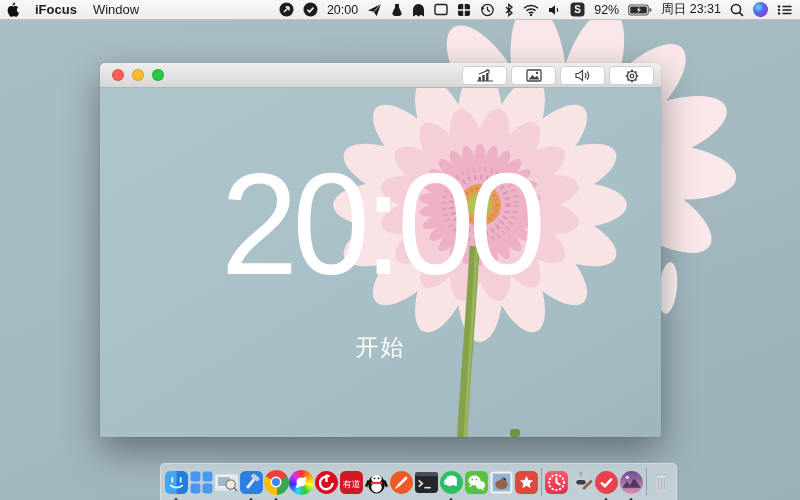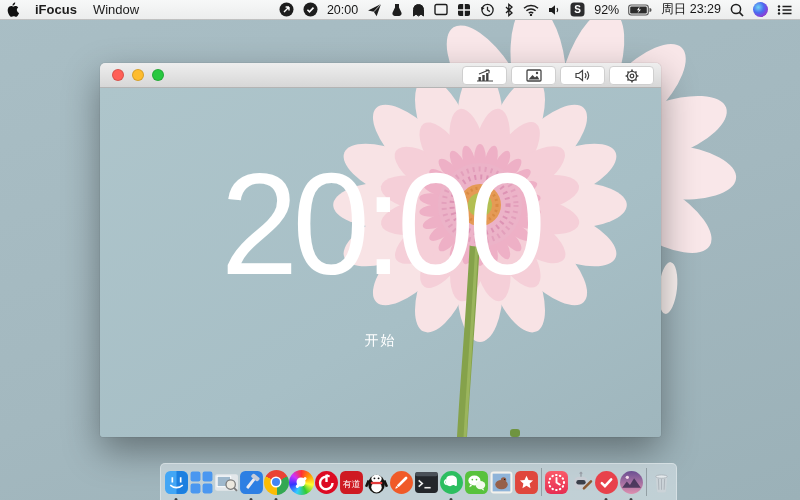--- a/index.html
+++ b/index.html
@@ -29,21 +29,21 @@
   .toolbar { position:absolute; right:7px; top:3px; display:flex; gap:4px; }
   .tb-btn { width:45px; height:19px; background:#ffffff; border:1px solid #cfcfcf; border-radius:4px;
     display:flex; align-items:center; justify-content:center; }
   .content { position:relative; width:561px; height:349px;
     background:linear-gradient(150deg,#aec5cb 0%,#a7bfc6 60%,#9fb6bd 100%); }
   .content svg.flower { position:absolute; left:0; top:0; }
   .big-clock { position:absolute; top:64px; left:0; width:100%; text-align:center;
     font-size:145px; font-weight:100; line-height:1.0; color:#ffffff; letter-spacing:-6px;
     transform:scaleX(.96); }
   .start-btn { position:absolute; top:244px; left:0; width:100%; text-align:center;
-    font-size:14px; color:#ffffff; letter-spacing:2px; cursor:pointer; }
+    font-size:23px; color:#ffffff; letter-spacing:2px; cursor:pointer; }
 
   
   .desktop-art { position:absolute; left:0; top:0; z-index:5; }
 
   
   .dock { position:absolute; left:160px; bottom:0; width:517px; height:37px;
     background:rgba(214,226,231,.62); border:1px solid rgba(255,255,255,.35); border-bottom:none;
     border-radius:5px 5px 0 0; display:flex; align-items:center; justify-content:center;
     padding:0 3px; z-index:40; }
   .dock-item { position:relative; width:25px; height:25px; flex:0 0 auto; }
@@ -161,21 +161,21 @@
       </span>
       <span class="status-item status-text">92%</span>
       <span class="status-item">
         <svg width="24" height="12" viewBox="0 0 24 12">
           <rect x="0.7" y="1" width="19.6" height="10" rx="2.4" fill="none" stroke="#555" stroke-width="1.1"></rect>
           <rect x="2.2" y="2.5" width="16.6" height="7" rx="1.2" fill="#2c2c2c"></rect>
           <path d="M21.5 4v4c1.4 0 2-.8 2-2s-.6-2-2-2z" fill="#555"></path>
           <path d="M11.5 2.5 9 6.3h2l-1.6 3.2 3.6-4h-2z" fill="#fff"></path>
         </svg>
       </span>
-      <span class="status-item status-text">周日 23:29</span>
+      <span class="status-item status-text">周日 23:31</span>
       <span class="status-item">
         <svg width="14" height="14" viewBox="0 0 14 14">
           <circle cx="6" cy="6" r="4.6" fill="none" stroke="#1d1d1d" stroke-width="1.5"></circle>
           <path d="M9.4 9.4 L13 13" stroke="#1d1d1d" stroke-width="1.7"></path>
         </svg>
       </span>
       <span class="status-item">
         <span style="display:block;width:15px;height:15px;border-radius:50%;background:radial-gradient(circle at 35% 35%, #6fd7f2 0%, #4a6cf0 40%, #8a3fd8 70%, #1a1f4a 100%);"></span>
       </span>
       <span class="status-item">

